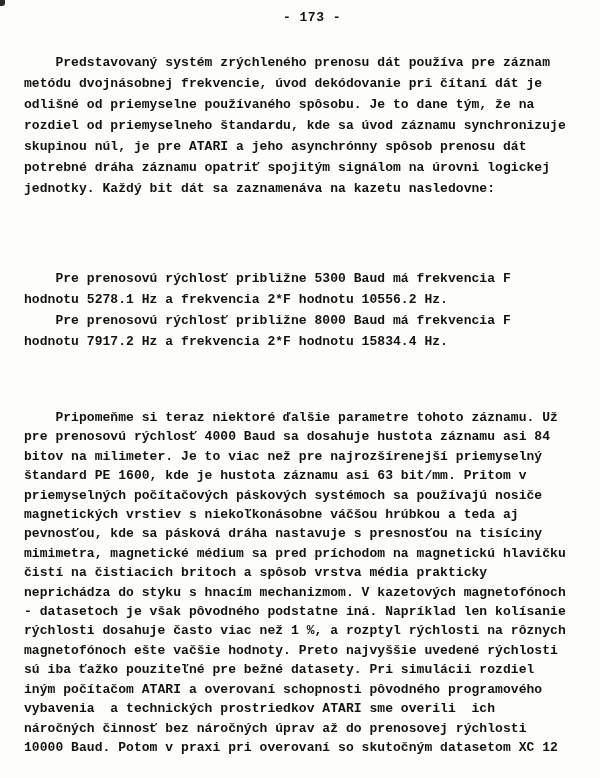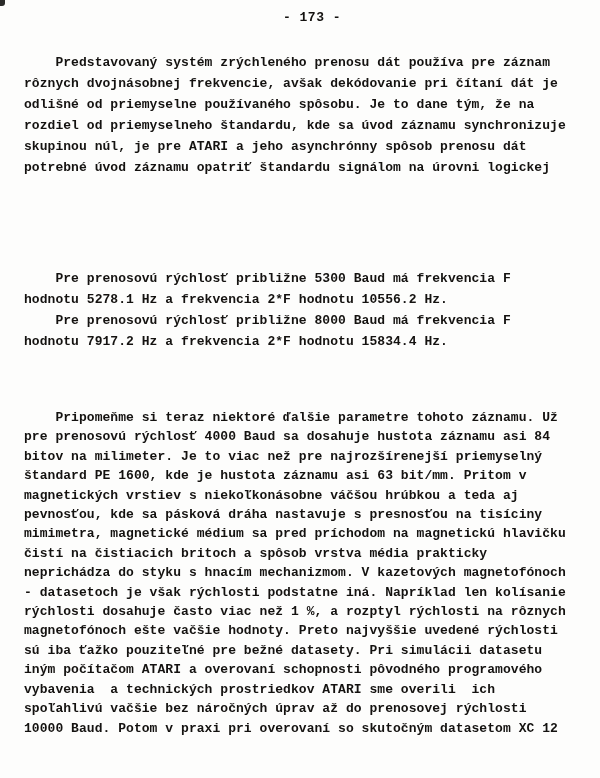--- a/index.html
+++ b/index.html
@@ -53,47 +53,49 @@
 </head>
 <body>
 
 <div class="page">
   <div class="speck"></div>
 
   <div class="page-number">- 173 -</div>
 
   <div class="block para-1">
     <div class="ln">    Predstavovaný systém zrýchleného prenosu dát používa pre záznam</div>
-    <div class="ln">rôznych dvojnásobnej frekvencie, avšak dekódovanie pri čítaní dát je</div>
+    <div class="ln">metódu dvojnásobnej frekvencie, úvod dekódovanie pri čítaní dát je</div>
     <div class="ln">odlišné od priemyselne používaného spôsobu. Je to dane tým, že na</div>
     <div class="ln">rozdiel od priemyselneho štandardu, kde sa úvod záznamu synchronizuje</div>
     <div class="ln">skupinou núl, je pre ATARI a jeho asynchrónny spôsob prenosu dát</div>
-    <div class="ln">potrebné úvod záznamu opatriť štandardu signálom na úrovni logickej</div>
+    <div class="ln">potrebné dráha záznamu opatriť spojitým signálom na úrovni logickej</div>
+    <div class="ln">jednotky. Každý bit dát sa zaznamenáva na kazetu nasledovne:</div>
   </div>
 
 
   <div class="block para-2">
     <div class="ln">    Pre prenosovú rýchlosť približne 5300 Baud má frekvencia F</div>
     <div class="ln">hodnotu 5278.1 Hz a frekvencia 2*F hodnotu 10556.2 Hz.</div>
     <div class="ln">    Pre prenosovú rýchlosť približne 8000 Baud má frekvencia F</div>
     <div class="ln">hodnotu 7917.2 Hz a frekvencia 2*F hodnotu 15834.4 Hz.</div>
   </div>
 
   <div class="block para-3">
     <div class="ln">    Pripomeňme si teraz niektoré ďalšie parametre tohoto záznamu. Už</div>
     <div class="ln">pre prenosovú rýchlosť 4000 Baud sa dosahuje hustota záznamu asi 84</div>
     <div class="ln">bitov na milimeter. Je to viac než pre najrozšírenejší priemyselný</div>
     <div class="ln">štandard PE 1600, kde je hustota záznamu asi 63 bit/mm. Pritom v</div>
+    <div class="ln">priemyselných počítačových páskových systémoch sa používajú nosiče</div>
     <div class="ln">magnetických vrstiev s niekoľkonásobne váčšou hrúbkou a teda aj</div>
     <div class="ln">pevnosťou, kde sa pásková dráha nastavuje s presnosťou na tisíciny</div>
     <div class="ln">mimimetra, magnetické médium sa pred príchodom na magnetickú hlavičku</div>
     <div class="ln">čistí na čistiacich britoch a spôsob vrstva média prakticky</div>
     <div class="ln">neprichádza do styku s hnacím mechanizmom. V kazetových magnetofónoch</div>
-    <div class="ln">- datasetoch je však rýchlosti podstatne iná. Napríklad len kolísanie</div>
+    <div class="ln">- datasetoch je však pôvodného podstatne iná. Napríklad len kolísanie</div>
     <div class="ln">rýchlosti dosahuje často viac než 1 %, a rozptyl rýchlosti na rôznych</div>
     <div class="ln">magnetofónoch ešte vačšie hodnoty. Preto najvyššie uvedené rýchlosti</div>
-    <div class="ln">sú iba ťažko pouziteľné pre bežné datasety. Pri simulácii datasetu</div>
+    <div class="ln">sú iba ťažko pouziteľné pre bežné datasety. Pri simulácii rozdiel</div>
     <div class="ln">iným počítačom ATARI a overovaní schopnosti pôvodného programového</div>
     <div class="ln">vybavenia  a technických prostriedkov ATARI sme overili  ich</div>
-    <div class="ln">spoľahlivú vačšie bez náročných úprav až do prenosovej rýchlosti</div>
+    <div class="ln">náročných činnosť bez náročných úprav až do prenosovej rýchlosti</div>
     <div class="ln">10000 Baud. Potom v praxi pri overovaní so skutočným datasetom XC 12</div>
   </div>
 </div>
 
 </body></html>

